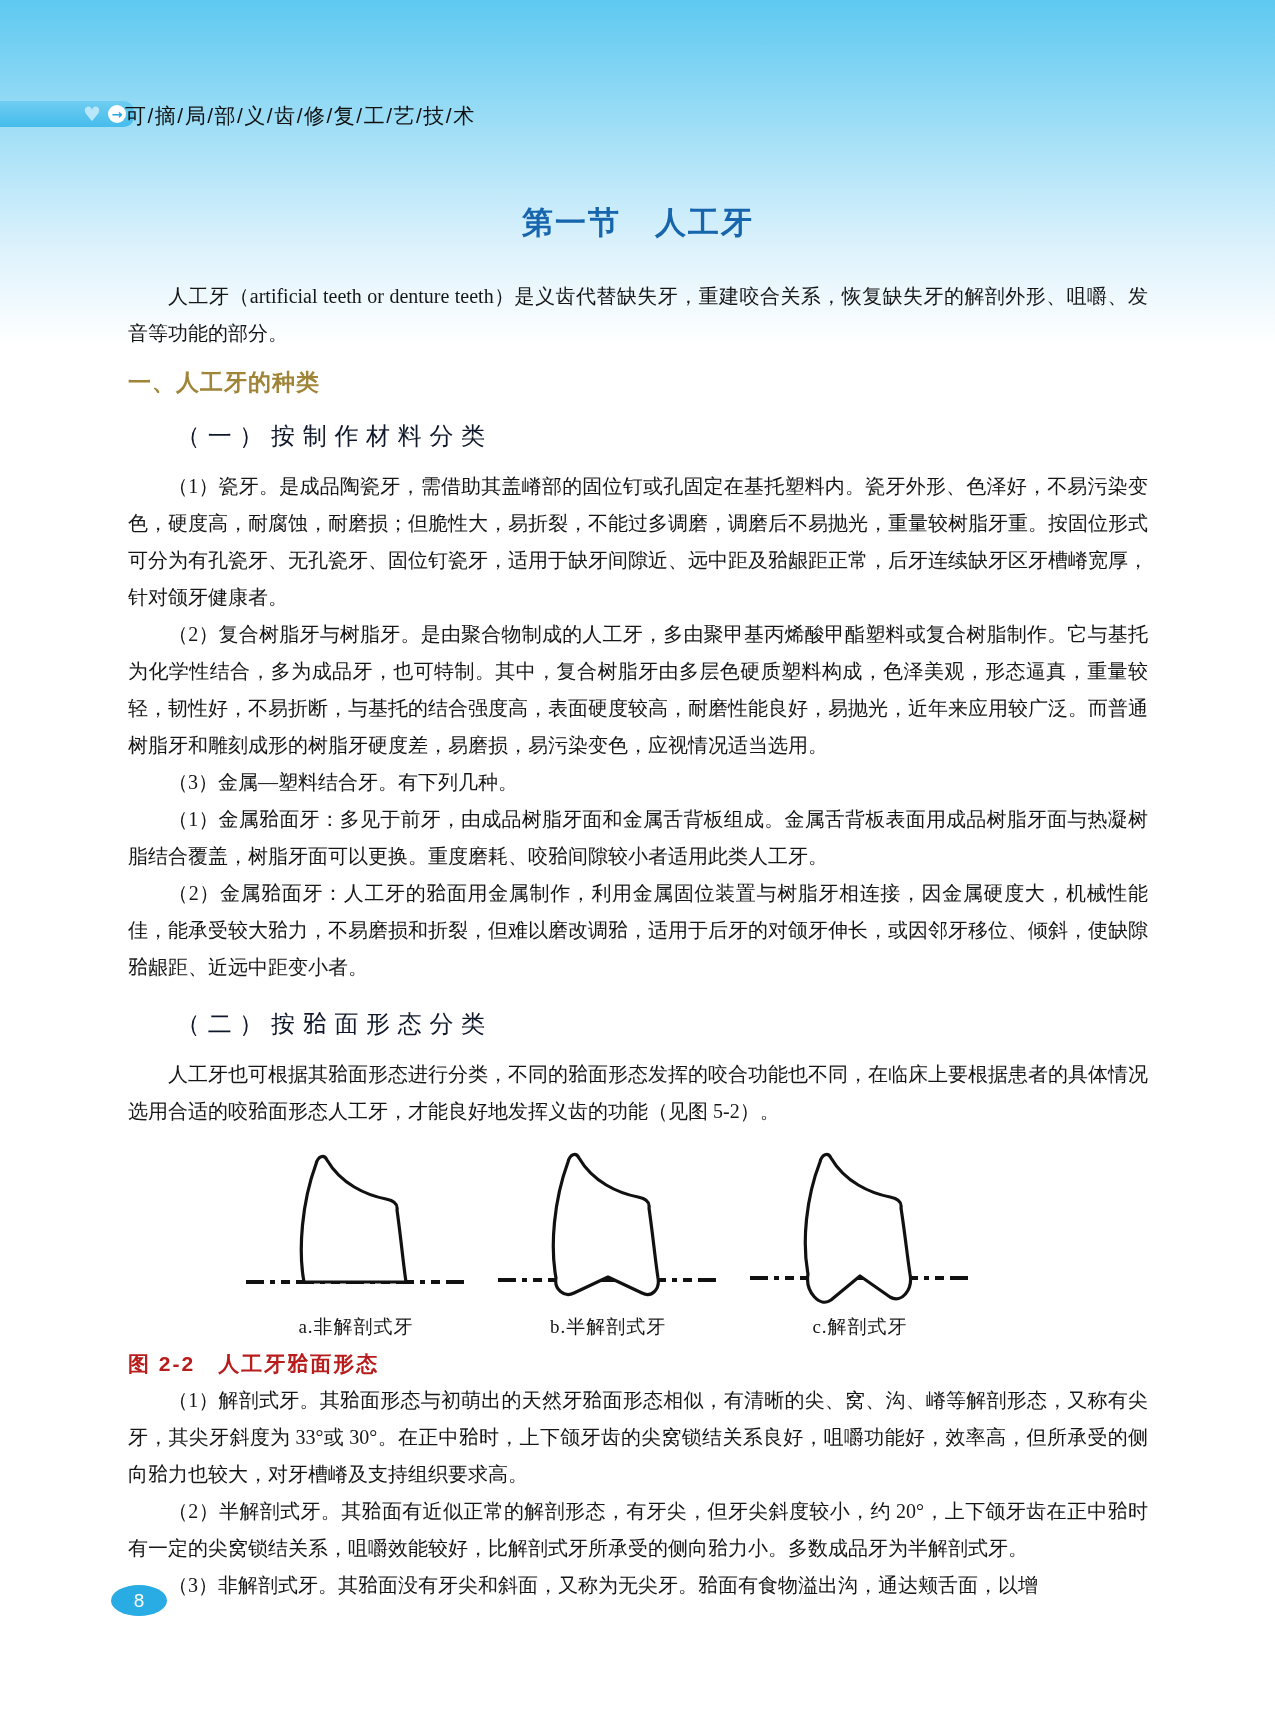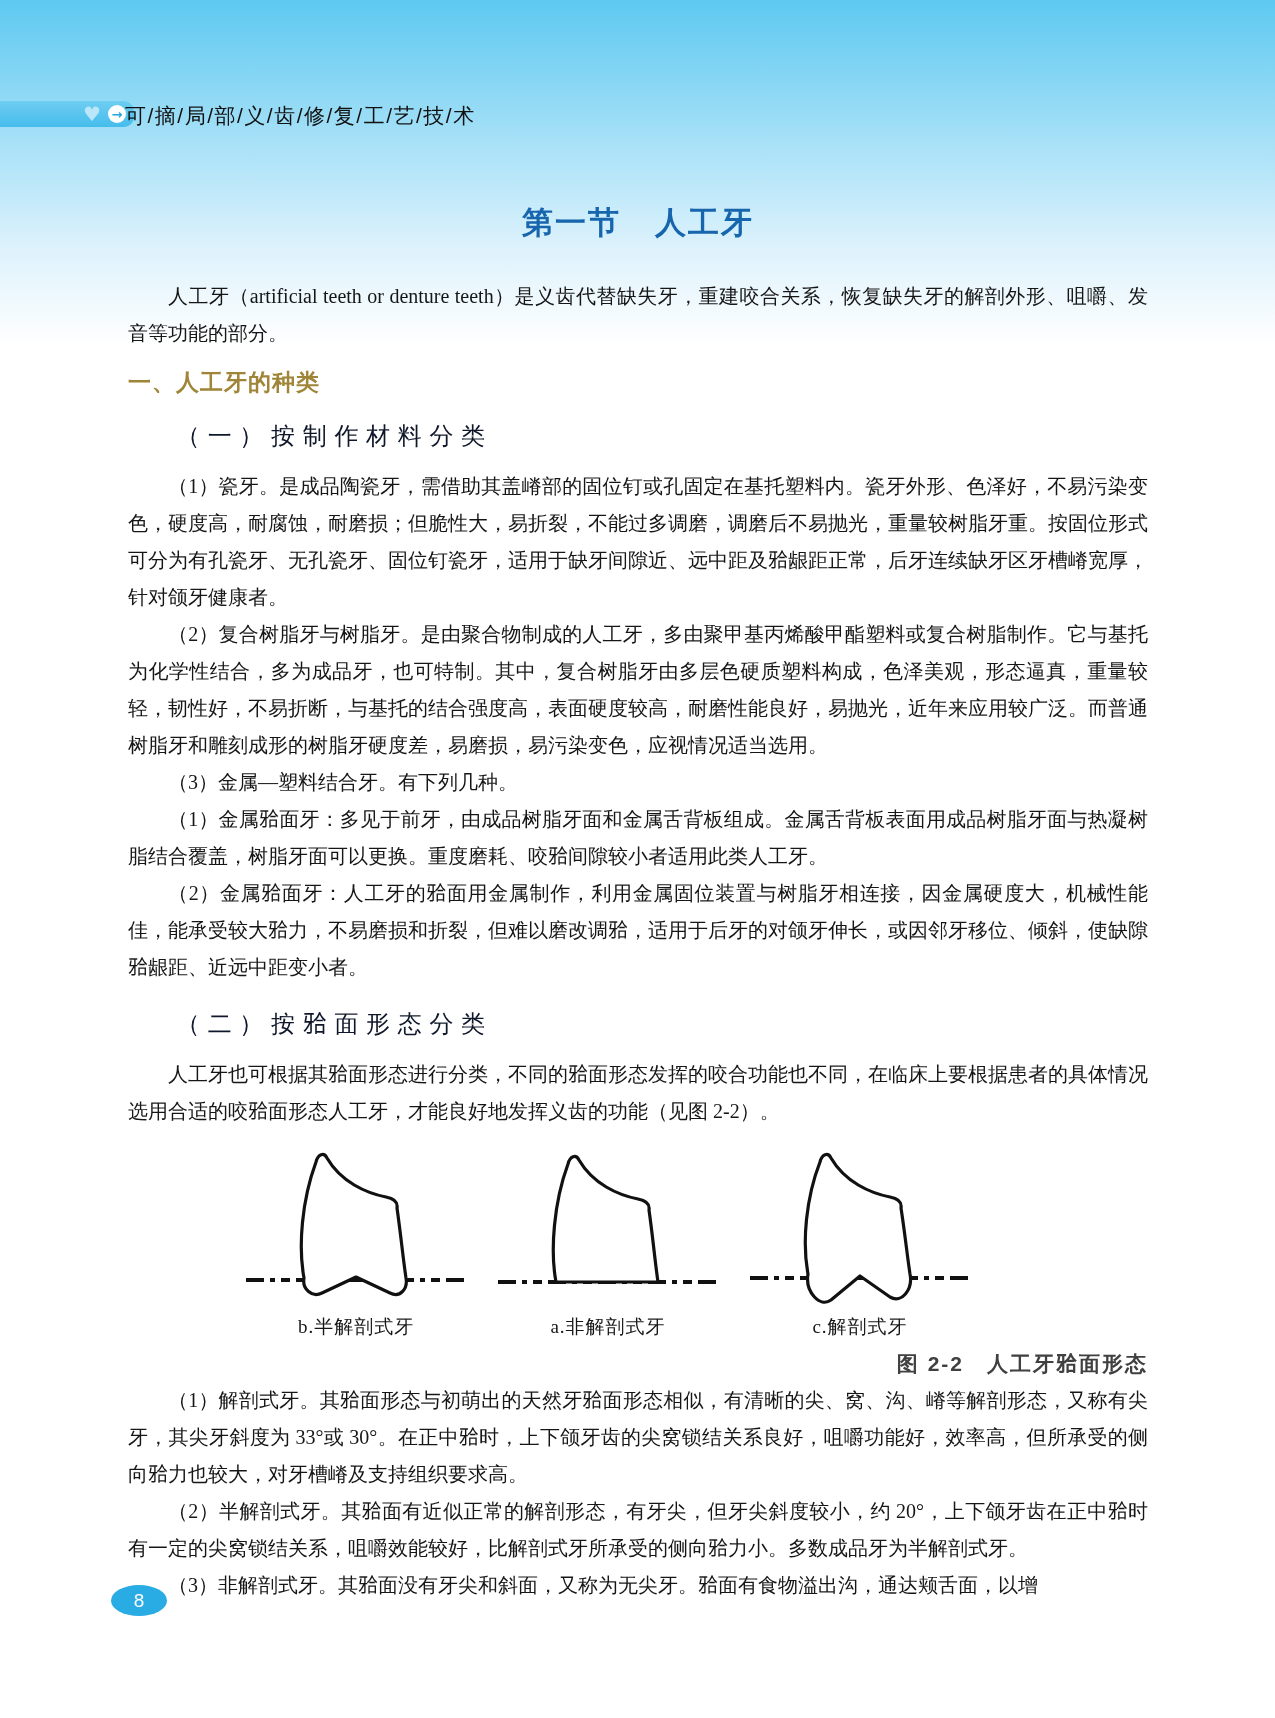--- a/index.html
+++ b/index.html
@@ -51,23 +51,23 @@
     margin:22px 0 16px 0;text-indent:2em;
     font-size:24px;font-weight:normal;color:#0f172a;
     letter-spacing:0.32em;
   }
   figure.fig{margin:12px 0 4px 0;padding:0;}
   .teeth-row{display:flex;justify-content:center;gap:12px;margin-left:-60px;}
   .tooth-item{display:flex;flex-direction:column;align-items:center;width:240px;}
   .tooth-item svg{display:block;}
   .tooth-label{font-size:19px;margin-top:2px;letter-spacing:1px;}
   figcaption.fig-caption{
-    text-align:right;margin-top:10px;
+    text-align:left;margin-top:10px;
     font-family:"Liberation Sans","DejaVu Sans",sans-serif;
-    font-size:21px;font-weight:bold;color:#404040;letter-spacing:2px;
+    font-size:21px;font-weight:bold;color:#b91c1c;letter-spacing:2px;
   }
   .after-fig{margin-top:14px;}
   .page-badge{
     position:absolute;left:111px;top:1585px;width:56px;height:31px;
     background:#29abe3;border-radius:50%;
     display:flex;align-items:center;justify-content:center;
     color:#ffffff;font-family:"Liberation Sans","DejaVu Sans",sans-serif;font-size:19px;
     z-index:2;
   }
 </style>
@@ -94,39 +94,39 @@
   <h2 class="gold">一、人工牙的种类</h2>
 
   <h3 class="kai">（一）按制作材料分类</h3>
   <p class="body">（1）瓷牙。是成品陶瓷牙，需借助其盖嵴部的固位钉或孔固定在基托塑料内。瓷牙外形、色泽好，不易污染变色，硬度高，耐腐蚀，耐磨损；但脆性大，易折裂，不能过多调磨，调磨后不易抛光，重量较树脂牙重。按固位形式可分为有孔瓷牙、无孔瓷牙、固位钉瓷牙，适用于缺牙间隙近、远中距及𬌗龈距正常，后牙连续缺牙区牙槽嵴宽厚，针对颌牙健康者。</p>
   <p class="body">（2）复合树脂牙与树脂牙。是由聚合物制成的人工牙，多由聚甲基丙烯酸甲酯塑料或复合树脂制作。它与基托为化学性结合，多为成品牙，也可特制。其中，复合树脂牙由多层色硬质塑料构成，色泽美观，形态逼真，重量较轻，韧性好，不易折断，与基托的结合强度高，表面硬度较高，耐磨性能良好，易抛光，近年来应用较广泛。而普通树脂牙和雕刻成形的树脂牙硬度差，易磨损，易污染变色，应视情况适当选用。</p>
   <p class="body">（3）金属—塑料结合牙。有下列几种。</p>
   <p class="body">（1）金属𬌗面牙：多见于前牙，由成品树脂牙面和金属舌背板组成。金属舌背板表面用成品树脂牙面与热凝树脂结合覆盖，树脂牙面可以更换。重度磨耗、咬𬌗间隙较小者适用此类人工牙。</p>
   <p class="body">（2）金属𬌗面牙：人工牙的𬌗面用金属制作，利用金属固位装置与树脂牙相连接，因金属硬度大，机械性能佳，能承受较大𬌗力，不易磨损和折裂，但难以磨改调𬌗，适用于后牙的对颌牙伸长，或因邻牙移位、倾斜，使缺隙𬌗龈距、近远中距变小者。</p>
 
   <h3 class="kai">（二）按𬌗面形态分类</h3>
-  <p class="body">人工牙也可根据其𬌗面形态进行分类，不同的𬌗面形态发挥的咬合功能也不同，在临床上要根据患者的具体情况选用合适的咬𬌗面形态人工牙，才能良好地发挥义齿的功能（见图 2-2）。</p>
+  <p class="body">人工牙也可根据其𬌗面形态进行分类，不同的𬌗面形态发挥的咬合功能也不同，在临床上要根据患者的具体情况选用合适的咬𬌗面形态人工牙，才能良好地发挥义齿的功能（见图 5-2）。</p>
 
   <figure class="fig">
     <div class="teeth-row">
+
+      <div class="tooth-item">
+        <svg width="220" height="170" viewBox="0 0 220 170">
+          <line x1="0" y1="140" x2="220" y2="140" stroke="#111" stroke-width="4" stroke-dasharray="18 6 5 6 9 6"></line>
+          <path d="M58 140 C52 108 56 60 70 22 C72 14 78 12 81 18 C95 42 120 53 140 57 C148 58.5 152 62 151 68 C155 96 157 120 160 140 Z" fill="#ffffff" stroke="#111" stroke-width="3.2" stroke-linejoin="round"></path>
+        </svg>
+        <div class="tooth-label">a.非解剖式牙</div>
+      </div>
 
       <div class="tooth-item">
         <svg width="220" height="170" viewBox="0 0 220 170">
           <line x1="0" y1="138" x2="220" y2="138" stroke="#111" stroke-width="4" stroke-dasharray="18 6 5 6 9 6"></line>
           <path d="M58 136 C52 104 56 58 70 20 C72 12 78 10 81 16 C95 40 120 51 140 55 C148 56.5 152 60 151 66 C155 94 157 116 160 136 C162 147 154 156 144 151 L110 135 L76 151 C66 156 56 147 58 136 Z" fill="#ffffff" stroke="#111" stroke-width="3.2" stroke-linejoin="round"></path>
         </svg>
         <div class="tooth-label">b.半解剖式牙</div>
-      </div>
-
-      <div class="tooth-item">
-        <svg width="220" height="170" viewBox="0 0 220 170">
-          <line x1="0" y1="140" x2="220" y2="140" stroke="#111" stroke-width="4" stroke-dasharray="18 6 5 6 9 6"></line>
-          <path d="M58 140 C52 108 56 60 70 22 C72 14 78 12 81 18 C95 42 120 53 140 57 C148 58.5 152 62 151 68 C155 96 157 120 160 140 Z" fill="#ffffff" stroke="#111" stroke-width="3.2" stroke-linejoin="round"></path>
-        </svg>
-        <div class="tooth-label">a.非解剖式牙</div>
       </div>
 
       <div class="tooth-item">
         <svg width="220" height="170" viewBox="0 0 220 170">
           <line x1="0" y1="136" x2="220" y2="136" stroke="#111" stroke-width="4" stroke-dasharray="18 6 5 6 9 6"></line>
           <path d="M58 132 C52 100 56 56 70 20 C72 12 78 10 81 16 C95 40 120 51 140 55 C148 56.5 152 60 151 66 C155 92 157 112 160 132 C163 147 152 162 140 155 L110 134 L81 158 C70 166 55 150 58 132 Z" fill="#ffffff" stroke="#111" stroke-width="3.2" stroke-linejoin="round"></path>
         </svg>
         <div class="tooth-label">c.解剖式牙</div>
       </div>
 

